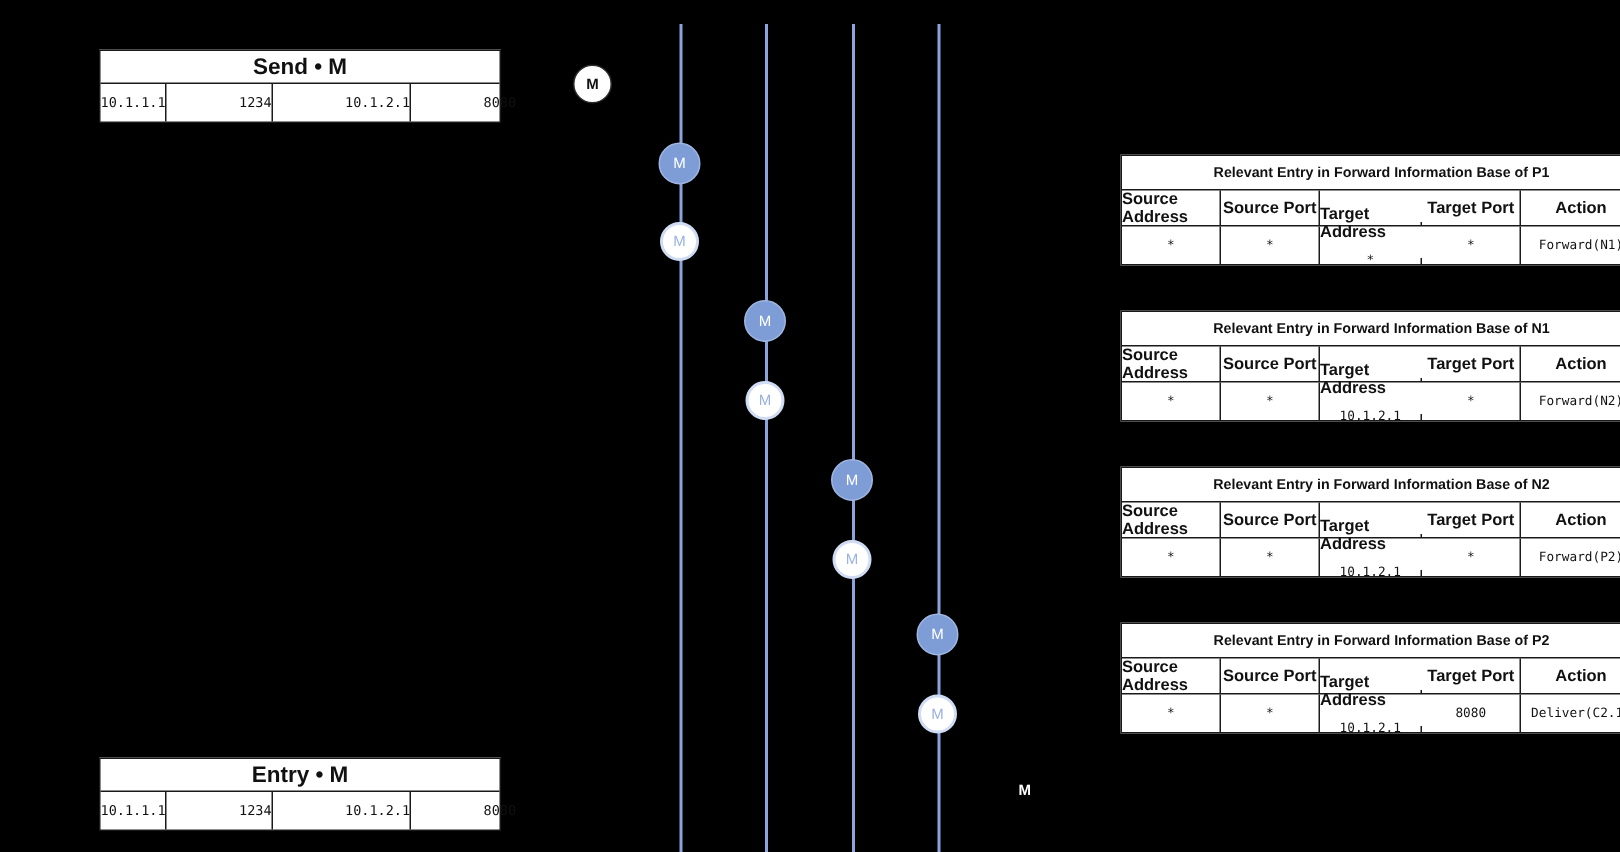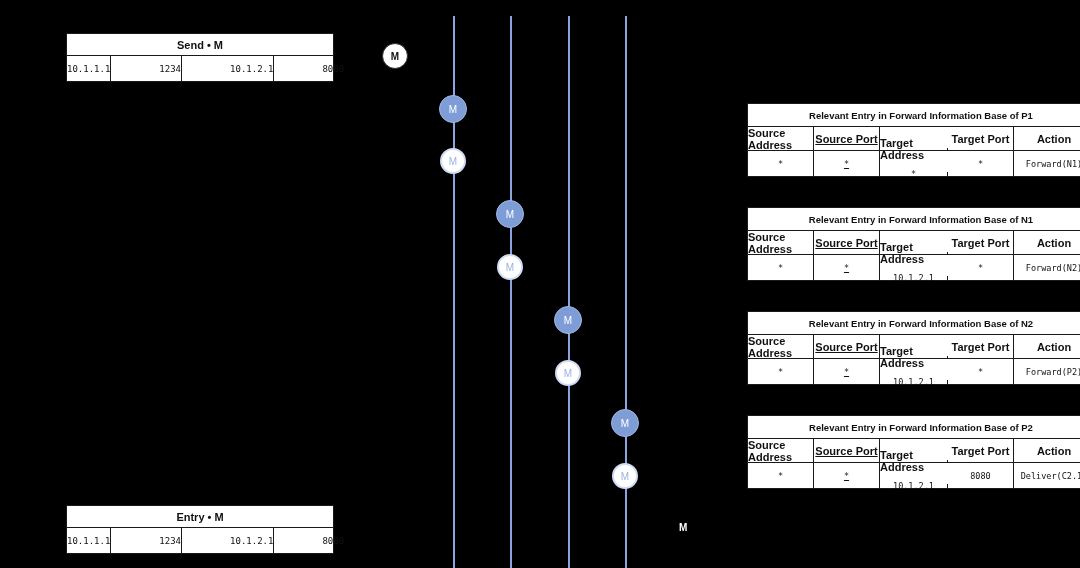--- a/index.html
+++ b/index.html
@@ -20,21 +20,21 @@
     position: absolute;
     background: #ffffff;
     border: 1.5px solid #1a1a1a;
     box-sizing: border-box;
     border-collapse: collapse;
   }
   .packet-table .pt-title {
     height: 22px;
     line-height: 22px;
     text-align: center;
-    font-size: 11px;
+    font-size: 15px;
     font-weight: bold;
     color: #111111;
     border-bottom: 1px solid #1a1a1a;
     box-sizing: border-box;
   }
   .packet-table .pt-row {
     display: flex;
     height: 25px;
     box-sizing: border-box;
     gap: 48px;
@@ -82,21 +82,21 @@
     align-items: center;
     justify-content: center;
     border-right: 1px solid #1a1a1a;
     box-sizing: border-box;
     color: #111111;
   }
   .fib-c:last-child { border-right: none; }
   .fib-head .fib-c { font-size: 11px; font-weight: bold; }
   .fib-body .fib-c { font-family: "DejaVu Sans Mono", monospace; font-size: 8.5px; }
   .col-0 { width: 66px; }
-  .col-1 { width: 66px; text-decoration: underline; }
+  .col-1 { width: 66px; }
   .col-2 { width: 68px; margin-top: 21px; }
   .col-3 { width: 66px; text-align: center; }
   .col-4 { width: 80px; }
 
   
   .lifeline {
     position: absolute;
     width: 1.6px;
     background: #8aa4dd;
   }

